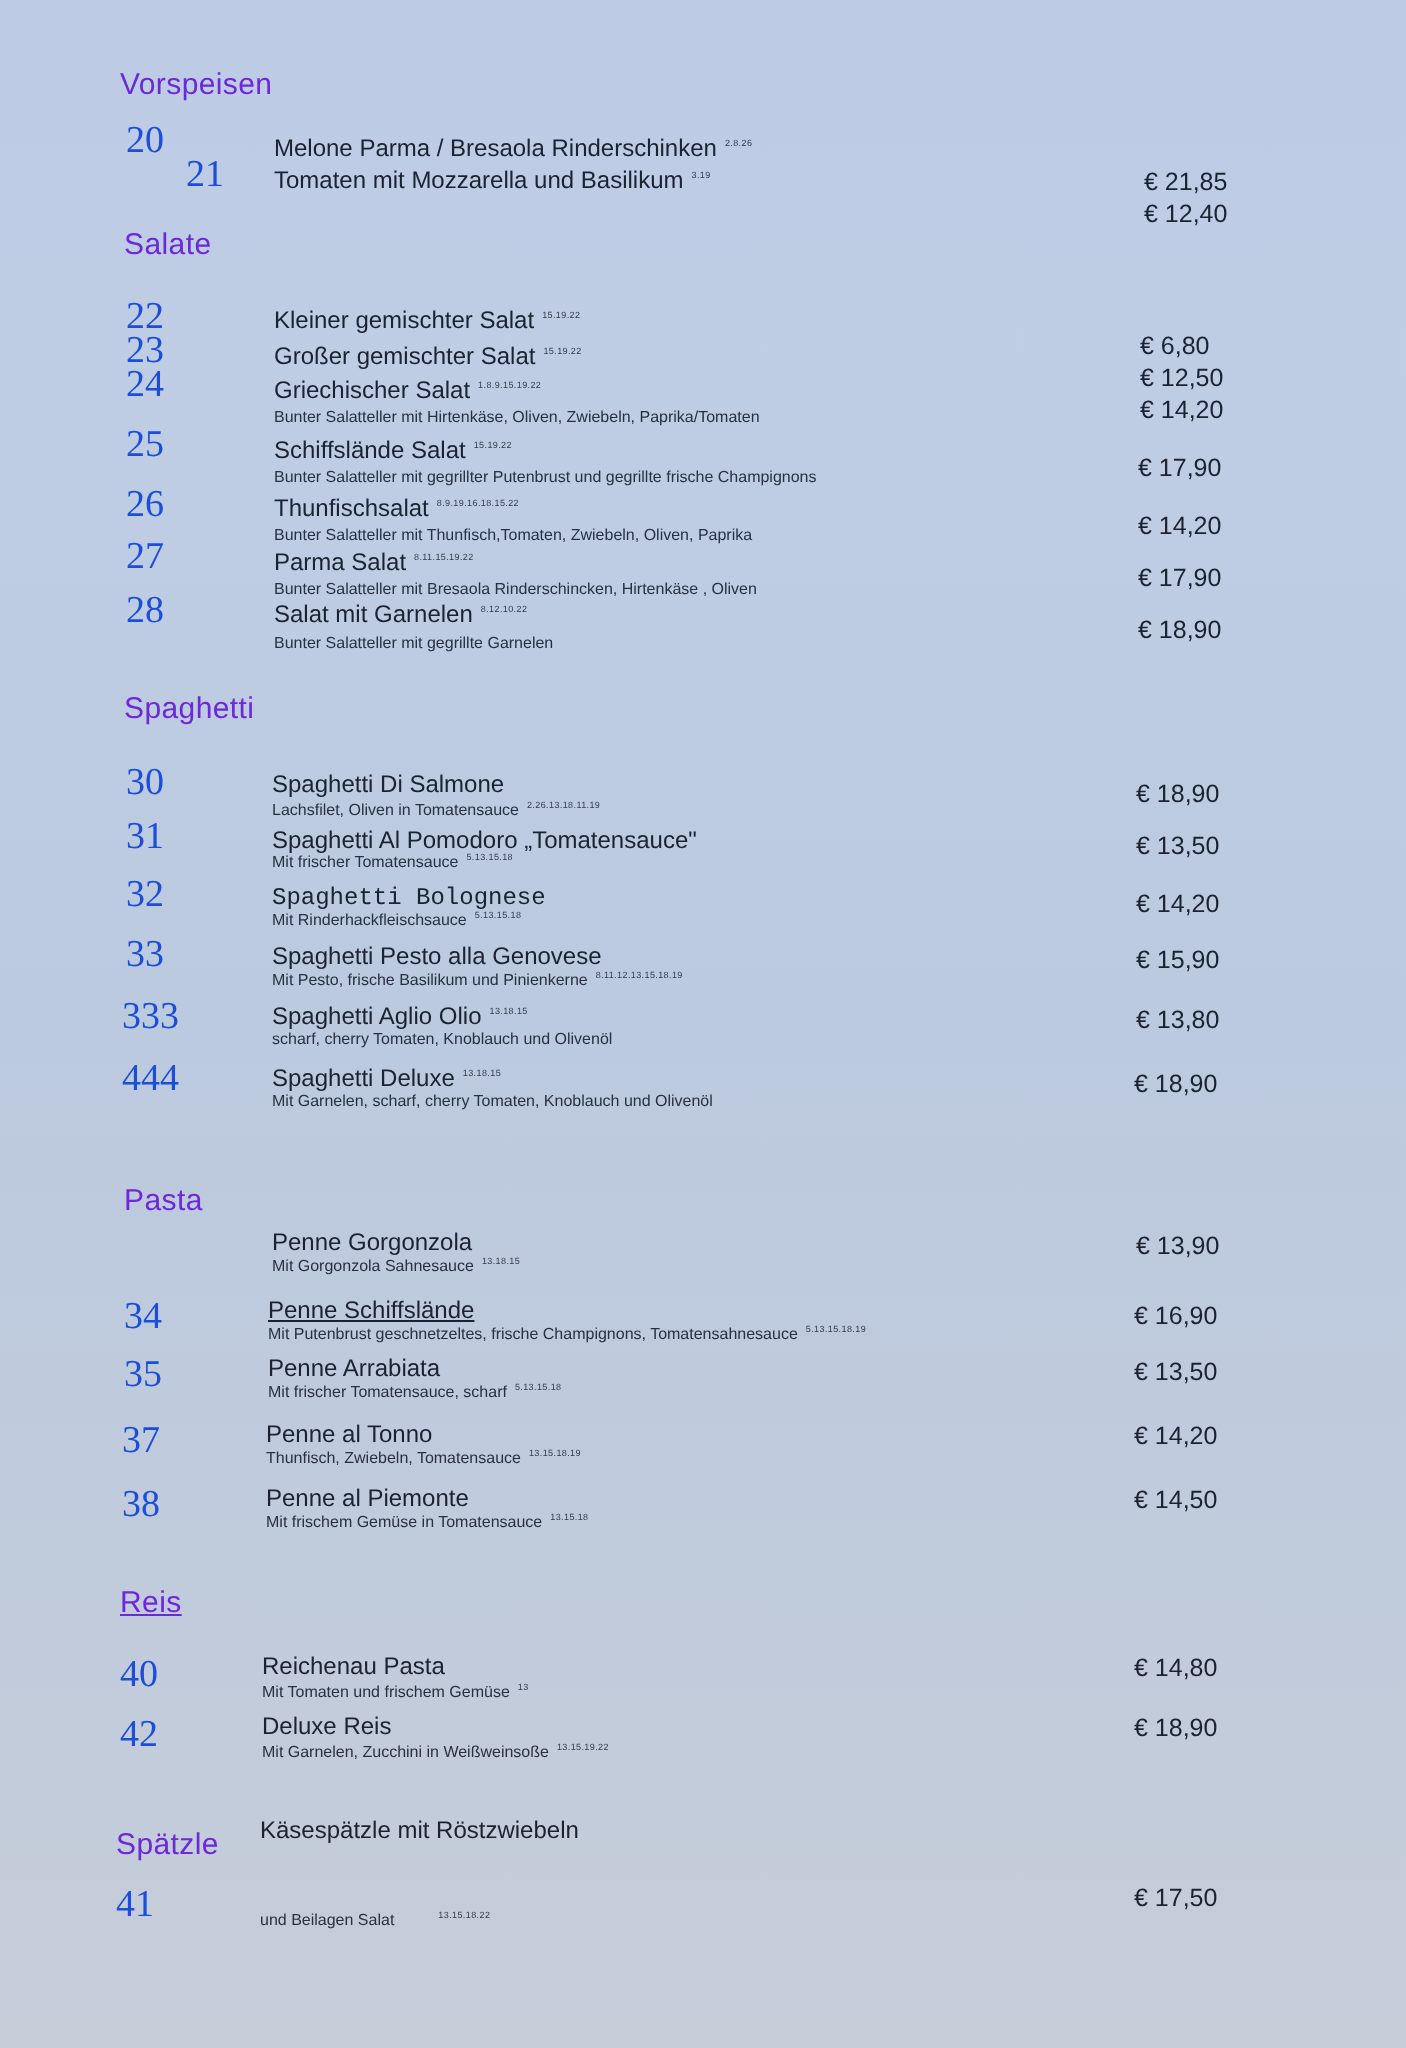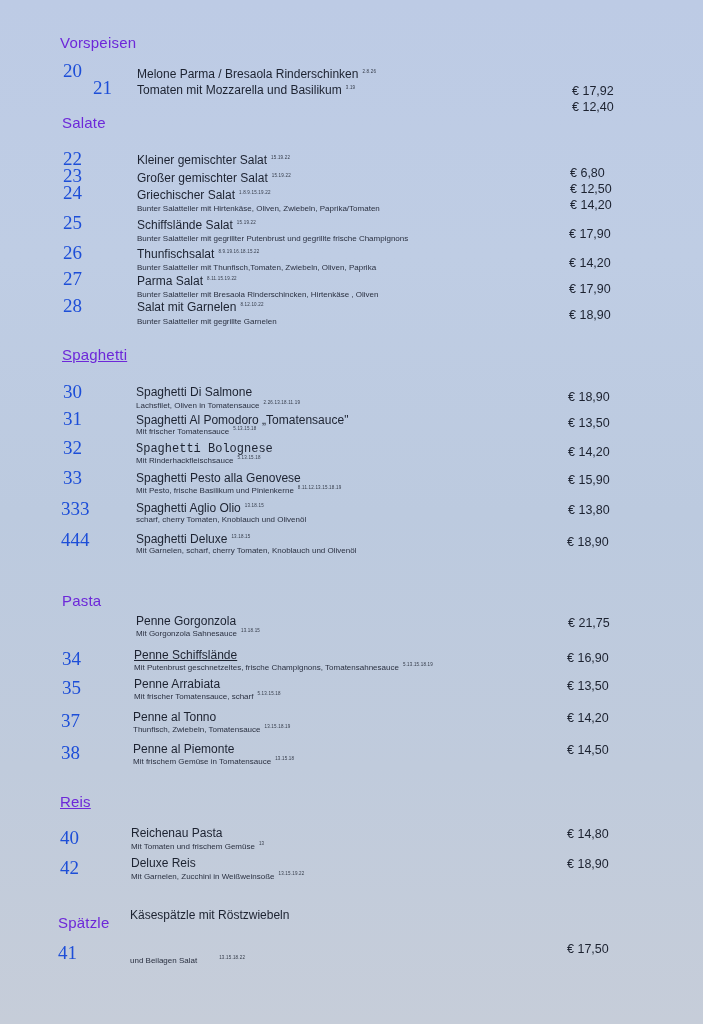--- a/index.html
+++ b/index.html
@@ -22,21 +22,21 @@
 </head>
 <body>
 
 <div class="page">
 
   <div class="section-title" style="left:60px;top:34px;">Vorspeisen</div>
   <div class="num" style="left:63px;top:60px;">20</div>
   <div class="num" style="left:63px;top:77px;margin-left:30px;">21</div>
   <div class="name" style="left:137px;top:67px;"><span>Melone Parma  / Bresaola Rinderschinken</span><span class="sup">2.8.26</span></div>
   <div class="name" style="left:137px;top:83px;"><span>Tomaten mit Mozzarella und Basilikum</span><span class="sup">3.19</span></div>
-  <div class="price" style="left:572px;top:84px;">€ 17,92</div>
+  <div class="price" style="left:572px;top:84px;">€ 21,85</div>
   <div class="price" style="left:572px;top:100px;">€ 12,40</div>
 
   <div class="section-title" style="left:62px;top:114px;">Salate</div>
 
   <div class="num" style="left:63px;top:148px;">22</div>
   <div class="name" style="left:137px;top:153px;"><span>Kleiner gemischter Salat</span><span class="sup">15.19.22</span></div>
   <div class="price" style="left:570px;top:166px;">€ 6,80</div>
 
   <div class="num" style="left:63px;top:165px;">23</div>
   <div class="name" style="left:137px;top:171px;"><span>Großer gemischter Salat</span><span class="sup">15.19.22</span></div>
@@ -60,21 +60,21 @@
   <div class="num" style="left:63px;top:268px;">27</div>
   <div class="name" style="left:137px;top:274px;"><span>Parma Salat</span><span class="sup">8.11.15.19.22</span></div>
   <div class="desc" style="left:137px;top:290px;">Bunter Salatteller mit Bresaola Rinderschincken, Hirtenkäse , Oliven</div>
   <div class="price" style="left:569px;top:282px;">€ 17,90</div>
 
   <div class="num" style="left:63px;top:295px;">28</div>
   <div class="name" style="left:137px;top:300px;"><span>Salat mit Garnelen</span><span class="sup">8.12.10.22</span></div>
   <div class="desc" style="left:137px;top:317px;">Bunter Salatteller mit gegrillte Garnelen</div>
   <div class="price" style="left:569px;top:308px;">€ 18,90</div>
 
-  <div class="section-title" style="left:62px;top:346px;text-decoration:underline;">Spaghetti</div>
+  <div class="section-title" style="left:62px;top:346px;">Spaghetti</div>
 
   <div class="num" style="left:63px;top:381px;">30</div>
   <div class="name" style="left:136px;top:385px;">Spaghetti Di Salmone</div>
   <div class="desc" style="left:136px;top:400px;"><span>Lachsfilet, Oliven in Tomatensauce</span><span class="sup">2.26.13.18.11.19</span></div>
   <div class="price" style="left:568px;top:390px;">€ 18,90</div>
 
   <div class="num" style="left:63px;top:408px;">31</div>
   <div class="name" style="left:136px;top:413px;">Spaghetti Al Pomodoro „Tomatensauce"</div>
   <div class="desc" style="left:136px;top:426px;"><span>Mit frischer Tomatensauce</span><span class="sup">5.13.15.18</span></div>
   <div class="price" style="left:568px;top:416px;">€ 13,50</div>
@@ -96,21 +96,21 @@
 
   <div class="num" style="left:61px;top:529px;">444</div>
   <div class="name" style="left:136px;top:532px;"><span>Spaghetti Deluxe</span><span class="sup">13.18.15</span></div>
   <div class="desc" style="left:136px;top:546px;">Mit Garnelen, scharf, cherry Tomaten, Knoblauch und Olivenöl</div>
   <div class="price" style="left:567px;top:535px;">€ 18,90</div>
 
   <div class="section-title" style="left:62px;top:592px;">Pasta</div>
 
   <div class="name" style="left:136px;top:614px;">Penne Gorgonzola</div>
   <div class="desc" style="left:136px;top:628px;"><span>Mit Gorgonzola Sahnesauce</span><span class="sup">13.18.15</span></div>
-  <div class="price" style="left:568px;top:616px;">€ 21,75</div>
+  <div class="price" style="left:568px;top:616px;">€ 13,90</div>
 
   <div class="num" style="left:62px;top:648px;">34</div>
   <div class="name" style="left:134px;top:648px;text-decoration:underline;">Penne Schiffslände</div>
   <div class="desc" style="left:134px;top:662px;"><span>Mit Putenbrust geschnetzeltes, frische Champignons, Tomatensahnesauce</span><span class="sup">5.13.15.18.19</span></div>
   <div class="price" style="left:567px;top:651px;">€ 16,90</div>
 
   <div class="num" style="left:62px;top:677px;">35</div>
   <div class="name" style="left:134px;top:677px;">Penne Arrabiata</div>
   <div class="desc" style="left:134px;top:691px;"><span>Mit frischer Tomatensauce, scharf</span><span class="sup">5.13.15.18</span></div>
   <div class="price" style="left:567px;top:679px;">€ 13,50</div>

